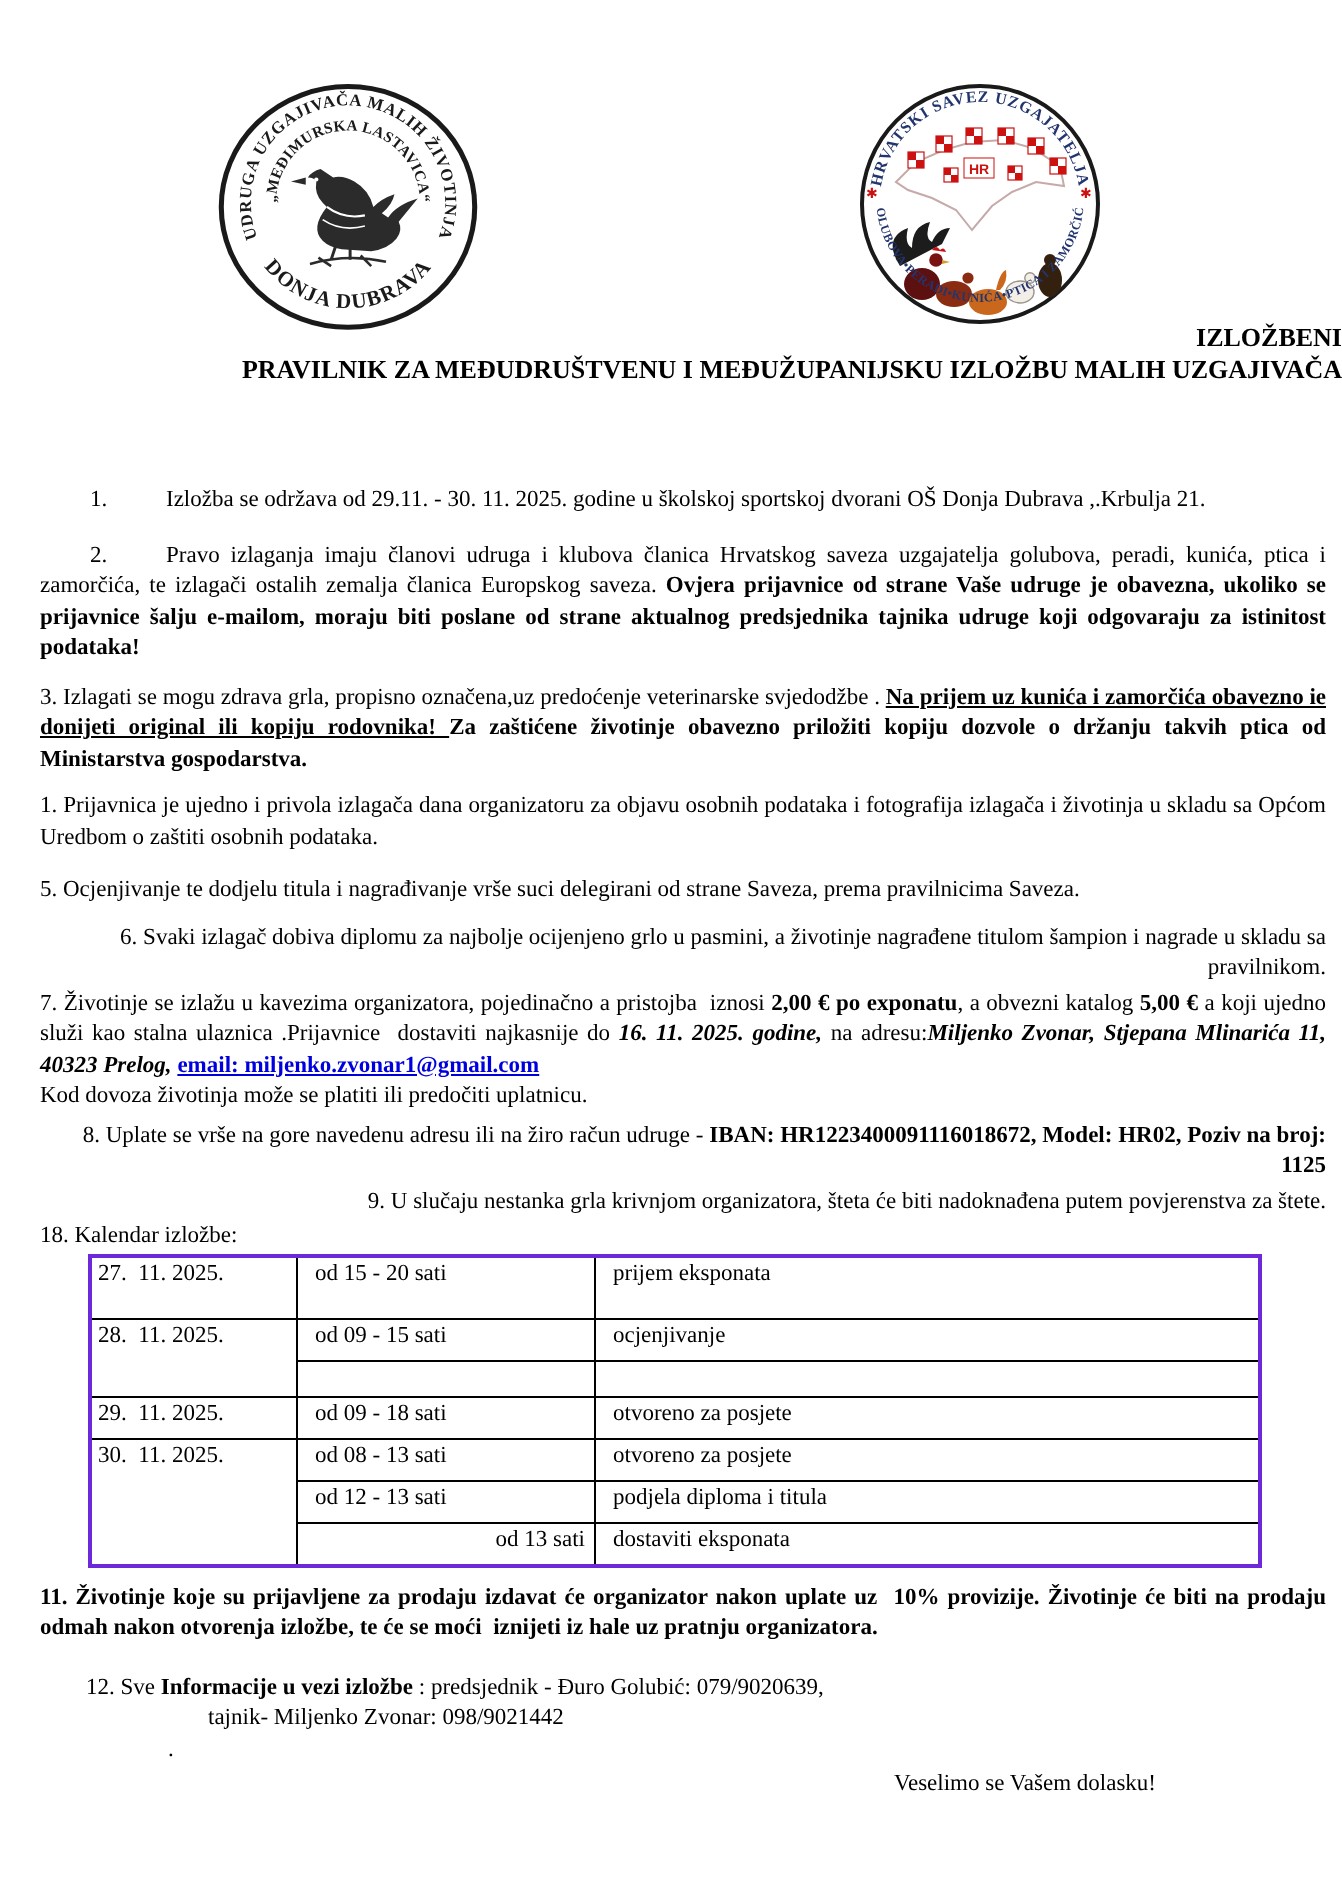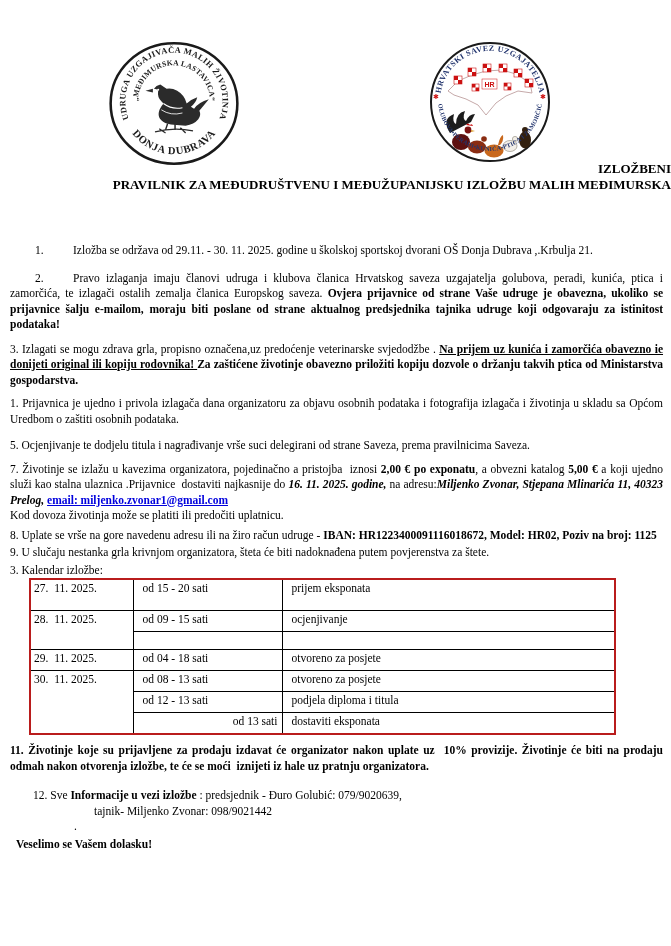--- a/index.html
+++ b/index.html
@@ -9,40 +9,40 @@
     font-size:11.5px;line-height:15.5px;color:#000;
     margin:0 auto;overflow:hidden;
   }
   .header{position:relative;height:243px;}
   .seal{position:absolute;}
   .seal-left{left:100px;top:38px;}
   .seal-right{left:420px;top:36px;}
   .title-block{position:absolute;top:161px;left:0;right:0;text-align:right;
     font-weight:bold;font-size:13px;line-height:15.5px;}
   .body-text{padding:0 8px;}
-  .para{margin:0 0 11px 2px;}
+  .para{margin:0 0 11px 12px;}
   .just{text-align:justify;}
   .pnum{display:inline-block;margin-left:25px;width:38px;}
   .b{font-weight:bold;}
   .bu{font-weight:bold;text-decoration:underline;}
   .bi{font-weight:bold;font-style:italic;}
   .email-link{font-weight:bold;text-decoration:underline;color:#0000dd;cursor:pointer;}
   .m12{margin-bottom:12px;} .m9{margin-bottom:9px;} .m8{margin-bottom:8px;}
-  .m11{margin-bottom:11px;} .m2{margin-bottom:2px;} .m4{margin-bottom:4px;}
+  .m11{margin-bottom:11px;} .m2{margin-bottom:2px;text-align:right;} .m4{margin-bottom:4px;}
   .m0{margin-bottom:0;} .m14{margin-bottom:14px;}
-  table.sched{border-collapse:collapse;table-layout:fixed;width:585px;margin:0 0 8px 21px;
-    border:2px solid #b91c1c;}
+  table.sched{border-collapse:collapse;table-layout:fixed;width:585px;margin:0 0 8px 36px;
+    border:2px solid #6d28d9;}
   table.sched td{border:1px solid #000;padding:1px 4px 0 9px;vertical-align:top;
     font-size:11.5px;line-height:15.5px;overflow:hidden;white-space:pre-wrap;}
   table.sched td.c-date{padding-left:3px;}
   table.sched col.w-date{width:103px;} table.sched col.w-time{width:149px;} table.sched col.w-act{width:333px;}
   tr.r-tall td{height:29px;} tr.r-norm td{height:19px;} tr.r-empty td{height:16px;}
   td.t-center{text-align:right;padding-left:0;}
   .p12-line1{padding-left:23px;} .p12-line2{padding-left:84px;} .p12-line3{padding-left:64px;}
-  .closing{font-weight:bold;text-align:left;margin:2px 85px 0 8px;}
+  .closing{font-weight:normal;text-align:right;margin:2px 85px 0 8px;}
   .ws{white-space:pre-wrap;}
 </style>
 </head>
 <body>
 
 <div class="page">
   <div class="header">
 
     <svg class="seal seal-left" width="148" height="132" viewBox="0 0 140 125">
       <defs>
@@ -145,44 +145,45 @@
       </text>
       <text font-family="Liberation Serif, DejaVu Serif, serif" font-size="6.2" font-weight="bold" fill="#23356e" letter-spacing="0.2">
         <textPath href="#arcR2" startOffset="50%" text-anchor="middle">GOLUBOVA•PERADI•KUNIĆA•PTICA I ZAMORČIĆA</textPath>
       </text>
       <text x="13" y="60" font-size="7" fill="#cc1111">✱</text>
       <text x="120" y="60" font-size="7" fill="#cc1111">✱</text>
     </svg>
 
     <div class="title-block">
       <div>IZLOŽBENI</div>
-      <div>PRAVILNIK ZA MEĐUDRUŠTVENU I MEĐUŽUPANIJSKU IZLOŽBU MALIH MEĐIMURSKA</div>
+      <div>PRAVILNIK ZA MEĐUDRUŠTVENU I MEĐUŽUPANIJSKU IZLOŽBU MALIH UZGAJIVAČA</div>
     </div>
   </div>
 
   <div class="body-text">
 
     <p class="para m12"><span class="pnum">1.</span><span class="ws">Izložba se održava od 29.11. - 30. 11. 2025. godine u školskoj sportskoj dvorani OŠ Donja Dubrava ,.Krbulja 21.</span></p>
 
     <p class="para m9 just"><span class="pnum">2.</span><span>Pravo izlaganja imaju članovi udruga i klubova članica Hrvatskog saveza uzgajatelja golubova, peradi, kunića, ptica i zamorčića, te izlagači ostalih zemalja članica Europskog saveza. </span><span class="b">Ovjera prijavnice od strane Vaše udruge je obavezna, ukoliko se prijavnice šalju e-mailom, moraju biti poslane od strane aktualnog predsjednika tajnika udruge koji odgovaraju za istinitost podataka!</span></p>
 
     <p class="para m8 just"><span>3. Izlagati se mogu zdrava grla, propisno označena,uz predoćenje veterinarske svjedodžbe . </span><span class="bu">Na prijem uz kunića i zamorčića obavezno ie donijeti original ili kopiju rodovnika! </span><span class="b"> Za zaštićene životinje obavezno priložiti kopiju dozvole o držanju takvih ptica od Ministarstva gospodarstva.</span></p>
 
     <p class="para m11 just">1. Prijavnica je ujedno i privola izlagača dana organizatoru za objavu osobnih podataka i fotografija izlagača i životinja u skladu sa Općom Uredbom o zaštiti osobnih podataka.</p>
 
     <p class="para m8">5. Ocjenjivanje te dodjelu titula i nagrađivanje vrše suci delegirani od strane Saveza, prema pravilnicima Saveza.</p>
 
+    <p class="para m2 just">6. Svaki izlagač dobiva diplomu za najbolje ocijenjeno grlo u pasmini, a životinje nagrađene titulom šampion i nagrade u skladu sa pravilnikom.</p>
 
     <p class="para m4 just"><span class="ws">7. Životinje se izlažu u kavezima organizatora, pojedinačno a pristojba &nbsp;iznosi </span><span class="b">2,00 € po exponatu</span><span>, a obvezni katalog </span><span class="b">5,00 €</span><span class="ws"> a koji ujedno služi kao stalna ulaznica .Prijavnice &nbsp;dostaviti najkasnije do </span><span class="bi">16. 11. 2025. godine,</span><span> na adresu:</span><span class="bi">Miljenko Zvonar, Stjepana Mlinarića 11, 40323 Prelog, </span><a class="email-link">email: miljenko.zvonar1@gmail.com</a><br><span>Kod dovoza životinja može se platiti ili predočiti uplatnicu.</span></p>
 
     <p class="para m2 just"><span>8. Uplate se vrše na gore navedenu adresu ili na žiro račun udruge - </span><span class="b">IBAN: HR1223400091116018672, Model: HR02, Poziv na broj: 1125</span></p>
 
     <p class="para m2">9. U slučaju nestanka grla krivnjom organizatora, šteta će biti nadoknađena putem povjerenstva za štete.</p>
 
-    <p class="para m0">3. Kalendar izložbe:</p>
+    <p class="para m0">18. Kalendar izložbe:</p>
 
     <table class="sched">
       <colgroup>
           <col class="w-date">
           <col class="w-time">
           <col class="w-act">
         </colgroup>
       <tbody>
           <tr class="r-tall">
         <td class="c-date">27.&nbsp; 11. 2025.</td>
@@ -193,21 +194,21 @@
         <td class="c-date" rowspan="2">28.&nbsp; 11. 2025.</td>
         <td>od 09 - 15 sati</td>
         <td>ocjenjivanje</td>
       </tr>
       <tr class="r-empty">
         <td></td>
         <td></td>
       </tr>
       <tr class="r-norm">
         <td class="c-date">29.&nbsp; 11. 2025.</td>
-        <td>od 04 - 18 sati</td>
+        <td>od 09 - 18 sati</td>
         <td>otvoreno za posjete</td>
       </tr>
       <tr class="r-norm">
         <td class="c-date" rowspan="3">30.&nbsp; 11. 2025.</td>
         <td>od 08 - 13 sati</td>
         <td>otvoreno za posjete</td>
       </tr>
       <tr class="r-norm">
         <td>od 12 - 13 sati</td>
         <td>podjela diploma i titula</td>

